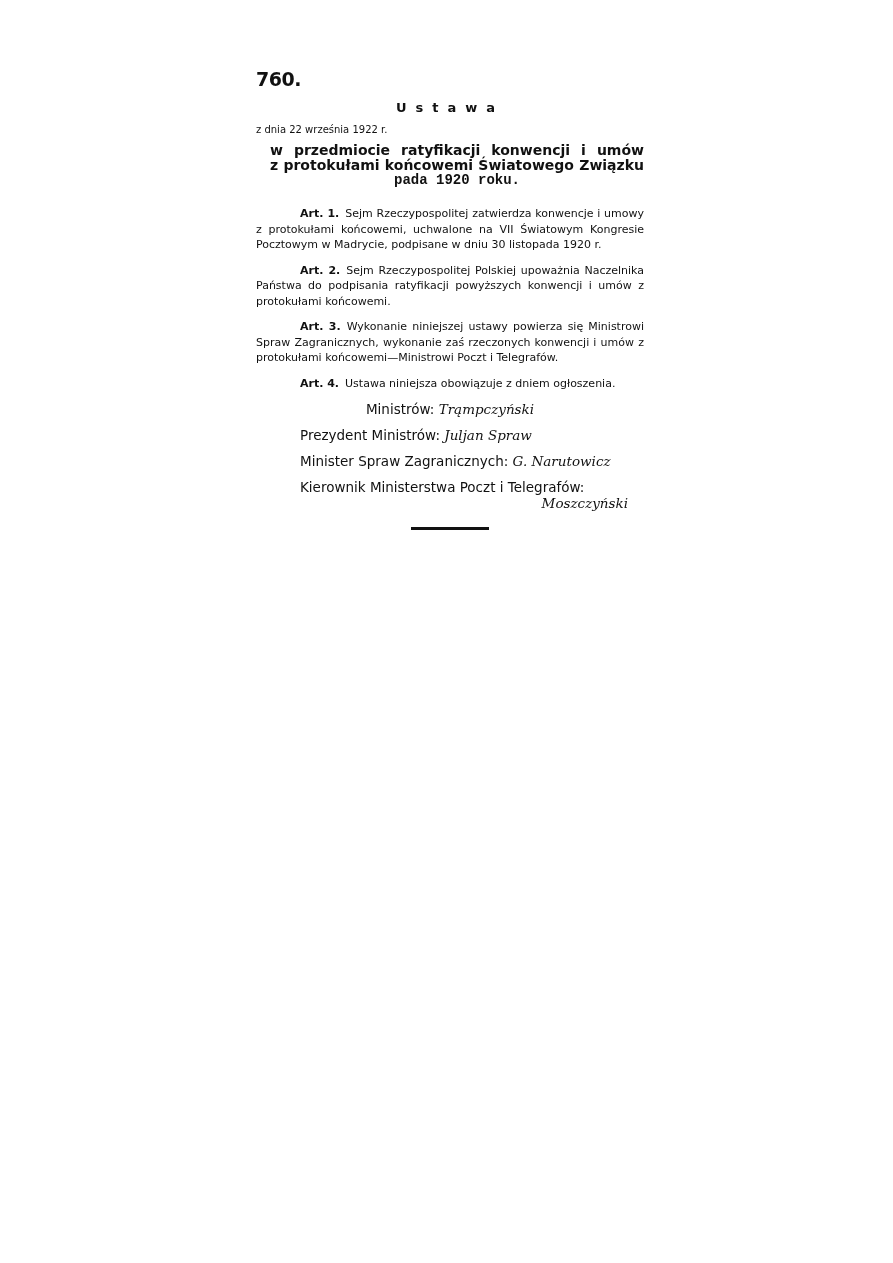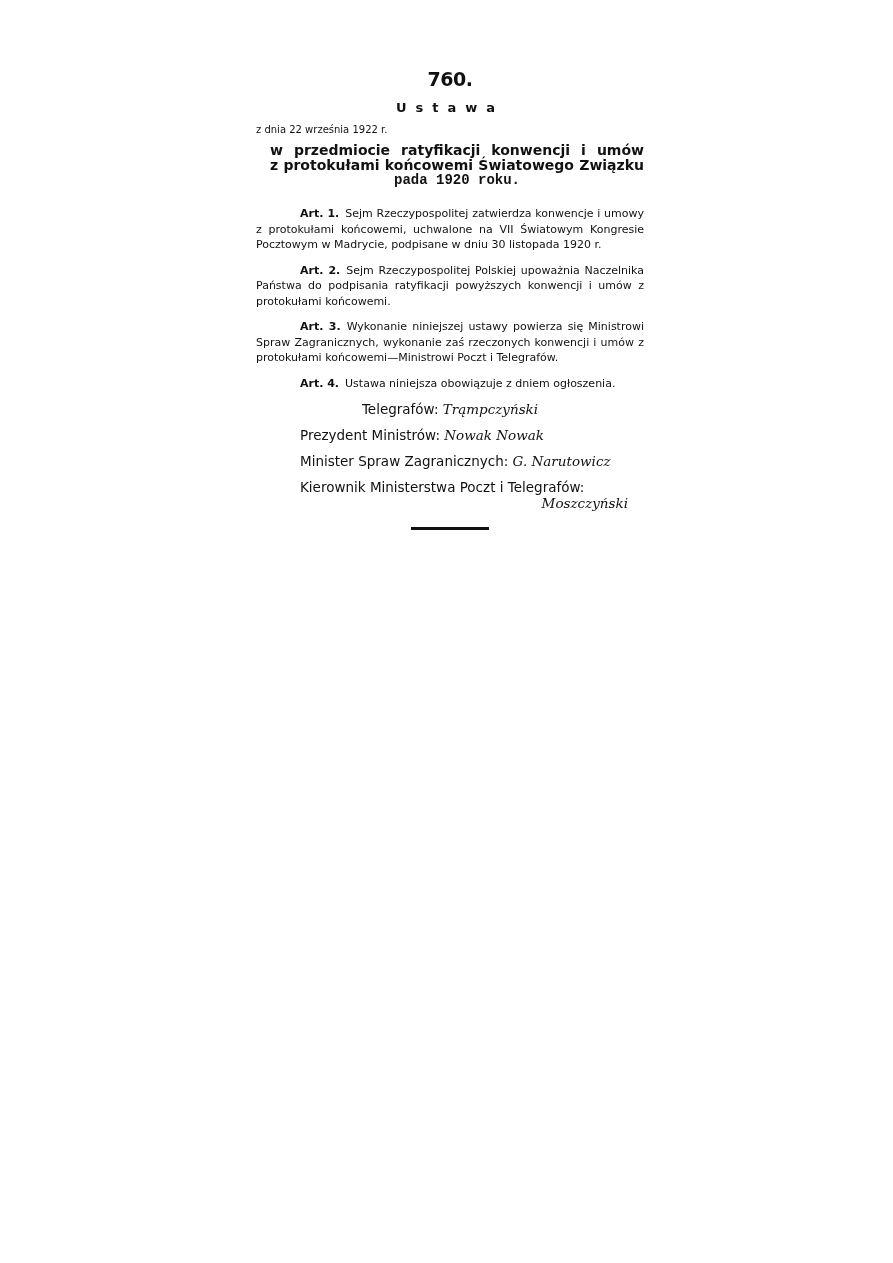--- a/index.html
+++ b/index.html
@@ -1,19 +1,19 @@
 <!DOCTYPE html>
 <html><head>
 <meta charset="utf-8">
 <style>
   html, body { margin: 0; padding: 0; background: #ffffff; }
   body { width: 893px; height: 1263px; position: relative; overflow: hidden;
          font-family: "DejaVu Sans", "Liberation Sans", sans-serif; color: #111; }
   .page { position: absolute; left: 256px; top: 68px; width: 388px; }
-  .num { text-align: center; font-weight: bold; font-size: 19px; letter-spacing: -0.5px; margin: 0 0 10px 0; }
+  .num { text-align: left; font-weight: bold; font-size: 19px; letter-spacing: -0.5px; margin: 0 0 10px 0; }
   .title { text-align: center; font-weight: bold; font-size: 13px; letter-spacing: 9px; margin: 0 0 9px 0; }
   .date { text-align: left; font-size: 10px; margin: 0 0 8px 0; }
   .subject { text-align: center; font-weight: bold; font-size: 14px; line-height: 15px;
              text-align-last: center; margin: 0 0 18px 14px; }
   .subject p { margin: 0; text-align: justify; text-align-last: justify; }
   .subject p.last { text-align: center; text-align-last: center; font-family: Liberation Mono, monospace; }
   .art { font-size: 11px; line-height: 15.5px; text-align: justify; margin: 0 0 10px 0; text-indent: 44px; }
   .art .lbl { font-weight: bold; margin-right: 6px; }
   .sig { font-size: 13.5px; margin: 16px; }
   .sig .name { font-style: italic; font-family: "DejaVu Serif", "Liberation Serif", serif; }
@@ -34,20 +34,20 @@
     <p>w przedmiocie ratyfikacji konwencji i umów</p>
     <p>z protokułami końcowemi Światowego Związku</p>
     <p class="last">pada 1920 roku.</p>
   </div>
 
   <p class="art"><span class="lbl">Art. 1.</span><span>Sejm Rzeczypospolitej zatwierdza konwencje i umowy z protokułami końcowemi, uchwalone na VII Światowym Kongresie Pocztowym w Madrycie, podpisane w dniu 30 listopada 1920 r.</span></p>
   <p class="art"><span class="lbl">Art. 2.</span><span>Sejm Rzeczypospolitej Polskiej upoważnia Naczelnika Państwa do podpisania ratyfikacji powyższych konwencji i umów z protokułami końcowemi.</span></p>
   <p class="art"><span class="lbl">Art. 3.</span><span>Wykonanie niniejszej ustawy powierza się Ministrowi Spraw Zagranicznych, wykonanie zaś rzeczonych konwencji i umów z protokułami końcowemi—Ministrowi Poczt i Telegrafów.</span></p>
   <p class="art"><span class="lbl">Art. 4.</span><span>Ustawa niniejsza obowiązuje z dniem ogłoszenia.</span></p>
 
-  <p class="sig sig-m"><span>Telegrafów:</span> <span class="name">Trąmpczyński</span></p>
-  <p class="sig sig-l"><span>Prezydent Ministrów:</span> <span class="name">Nowak Nowak</span></p>
+  <p class="sig sig-m"><span>Ministrów:</span> <span class="name">Trąmpczyński</span></p>
+  <p class="sig sig-l"><span>Prezydent Ministrów:</span> <span class="name">Juljan Spraw</span></p>
   <p class="sig sig-l"><span>Minister Spraw Zagranicznych:</span> <span class="name">G. Narutowicz</span></p>
   <p class="sig sig-l"><span>Kierownik Ministerstwa Poczt i Telegrafów:</span></p>
   <p class="sig sig-r"><span class="name">Moszczyński</span></p>
 
   <div class="rule"></div>
 </div>
 
 </body></html>

